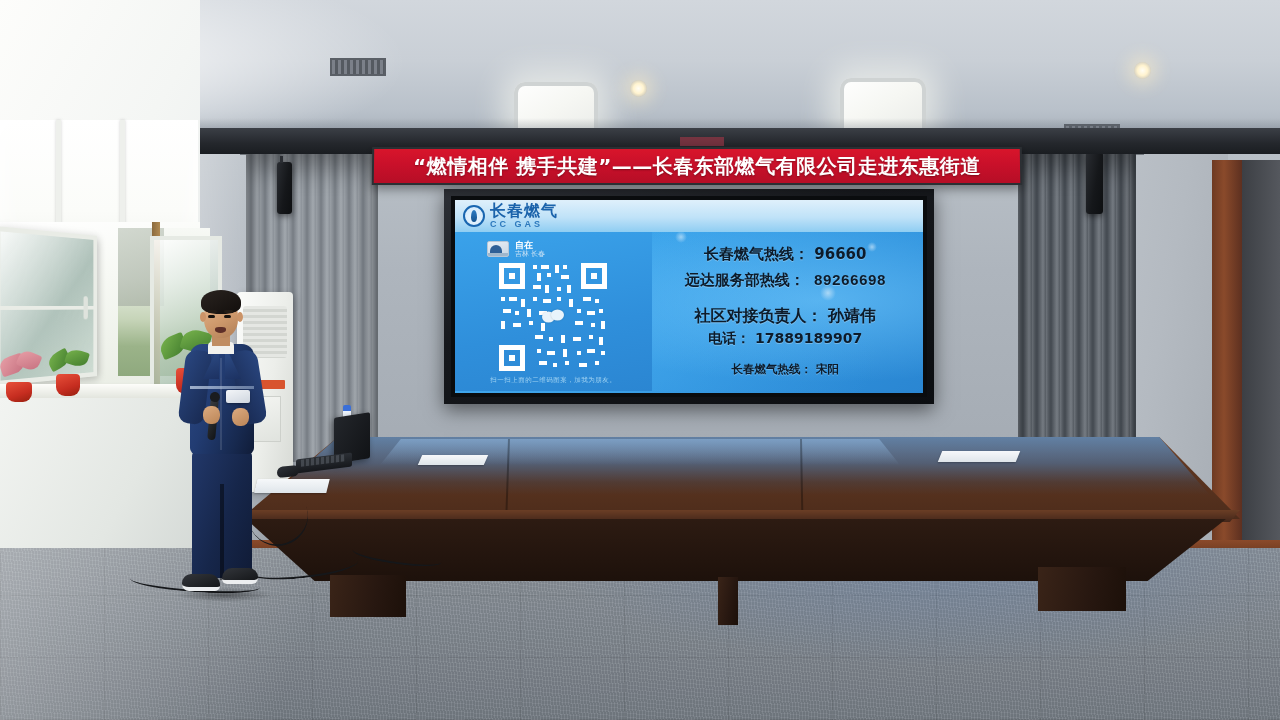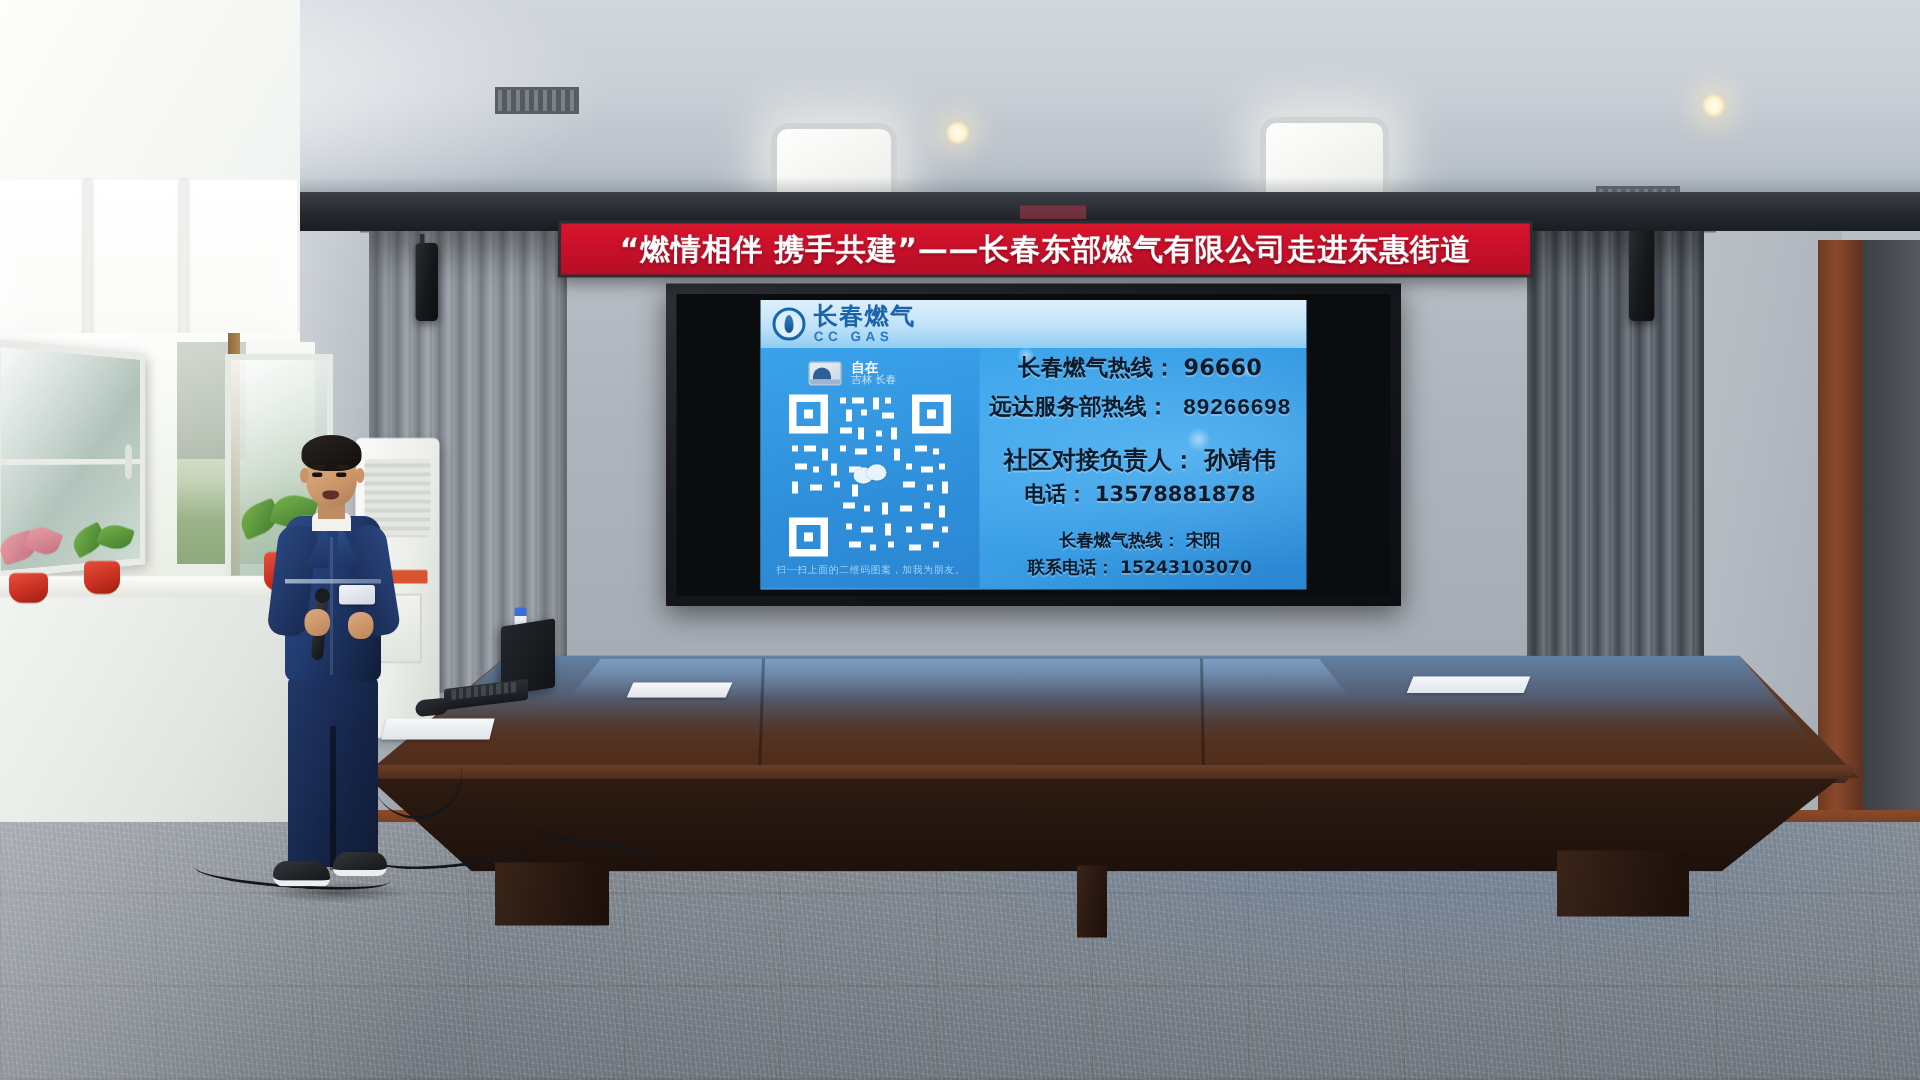--- a/index.html
+++ b/index.html
@@ -183,21 +183,21 @@
   
   .screen-outer {
     position:absolute; left:444px; top:189px; width:490px; height:215px;
     background:linear-gradient(160deg,#2d3036,#16181c 40%,#0c0e11 100%);
     padding:7px;
     box-shadow:0 6px 18px rgba(0,0,0,.5);
   }
   .screen-inner {
     position:relative; width:100%; height:100%;
     background:#0a0c0e; padding:4px;
-    display:flex; flex-direction:column;align-items:center;
+    display:flex; flex-direction:column;
   }
   .screen-face {
     position:relative; flex:1; overflow:hidden;
     background:
       radial-gradient(ellipse at 78% 52%, rgba(120,205,255,.55), rgba(0,0,0,0) 58%),
       radial-gradient(ellipse at 22% 80%, rgba(80,180,245,.45), rgba(0,0,0,0) 62%),
       linear-gradient(150deg,#3fa9ee 0%,#3ba3ea 35%,#2f92dd 70%,#2a86d2 100%);
   }
   .bokeh { position:absolute; border-radius:50%;
            background:radial-gradient(circle,rgba(255,255,255,.5),rgba(255,255,255,0) 70%); }
@@ -737,23 +737,22 @@
               </div>
             </div>
 
             <div class="qr-caption">扫一扫上面的二维码图案，加我为朋友。</div>
           </div>
 
           <div class="info-panel">
             <div class="info-line l-hot">长春燃气热线： 96660</div>
             <div class="info-line l-hot2">远达服务部热线： 89266698</div>
             <div class="info-line l-mgr">社区对接负责人： 孙靖伟</div>
-            <div class="info-line l-tel">电话： 13578881878</div>
+            <div class="info-line l-tel">电话： 17889189907</div>
             <div class="info-line l-tea">长春燃气热线：    宋阳</div>
-            <div class="info-line l-tel2">联系电话： 15243103070</div>
           </div>
 
         </div>
       </div>
     </div>
   </div>
 
   <div class="banner">
     <span class="banner-text">“燃情相伴 携手共建”——长春东部燃气有限公司走进东惠街道</span>
   </div>

